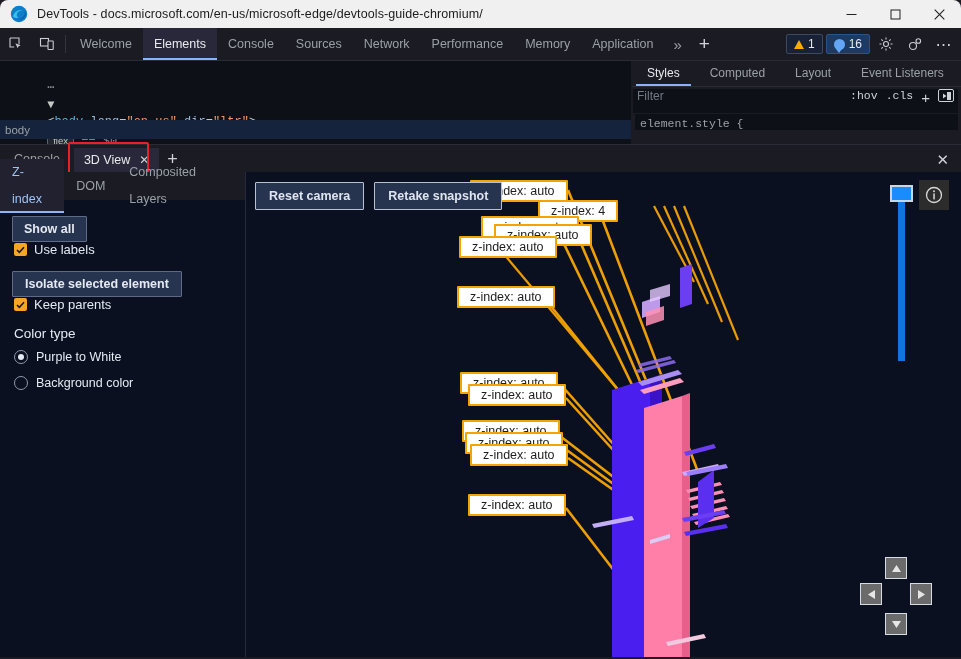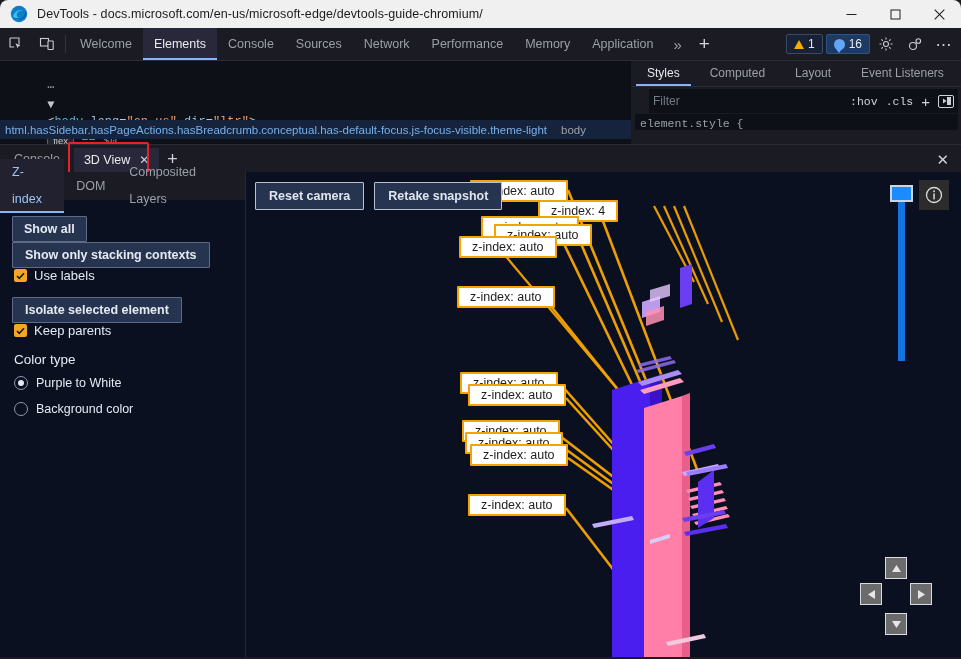--- a/index.html
+++ b/index.html
@@ -67,21 +67,21 @@
   }
   .breadcrumb .crumb2{ color:#9aa0a6; }
 
   
   .styles-pane { position:absolute; left:632px; top:61px; width:329px; height:83px; background:#1b1b24; }
   .st-tabs { display:flex; align-items:center; height:26px; border-bottom:1px solid #2b2b38; }
   .st-tab { padding:0 15px; line-height:25px; font-size:12px; color:#9aa0a6; position:relative; white-space:nowrap; }
   .st-tab.active { color:#e8eaed; }
   .st-tab.active::after{content:"";position:absolute;left:4px;right:4px;bottom:0;height:2px;background:#8ab4f8;}
   .st-more{ margin-left:auto; padding:0 8px; color:#9aa0a6; font-size:14px; }
-  .st-filterrow { display:flex; align-items:center; height:24px; background:#0d1117; margin:2px 3px 0 17px; padding:0 4px; gap:8px;}
+  .st-filterrow { display:flex; height:24px; background:#0d1117; margin:2px 3px 0 1px; padding:0 4px; gap:8px;}
   .st-filter { flex:1; color:#737a85; font-size:12px; }
   .st-hov,.st-cls { color:#cfd3d8; font-family:Liberation Mono, monospace; font-size:11.5px; }
   .st-plus { color:#cfd3d8; font-size:15px; }
   .st-newrule { width:16px;height:13px;border:1px solid #cfd3d8;border-radius:2px;display:flex;align-items:center;justify-content:center; }
   .st-code { font-family:"Liberation Mono",monospace; font-size:11.5px; color:#9aa0a6; padding:3px 0 0 5px; background:#0d1117; margin:1px 3px 0 3px; height:16px; overflow:hidden;}
 
   
   .drawer-tabs {
     position:absolute; left:0; top:144px; width:961px; height:30px;
     background:#1b1b24; border-top:1px solid #2b2b38; display:flex; align-items:center;
@@ -243,21 +243,20 @@
     <div class="dom-line" style="padding-top:2px;">
       <span class="dots">⋯</span>
       <span class="arrow-r">▼</span>
       <span class="c-punct">&lt;</span><span class="c-tag">body</span><span class="c-attr"> lang</span><span class="c-punct">=</span><span class="c-val">"en-us"</span><span class="c-attr"> dir</span><span class="c-punct">=</span><span class="c-val">"ltr"</span><span class="c-punct">&gt;</span>
       <span class="flexbadge">flex</span><span class="c-comment"> == $0</span>
     </div>
 
   </div>
 
   <div class="breadcrumb">
-    <span>html.hasSidebar.hasPageActions.hasBreadcrumb.conceptual.has-default-focus.js-focus-visible.theme-light</span>
     <span class="crumb2">body</span>
   </div>
 
   <div class="styles-pane">
     <div class="st-tabs">
       <div class="st-tab active">Styles</div>
       <div class="st-tab">Computed</div>
       <div class="st-tab">Layout</div>
       <div class="st-tab">Event Listeners</div>
       <div class="st-more">»</div>
@@ -292,21 +291,20 @@
 
     <div class="v3d-left">
       <div class="sub-tabs">
         <div class="sub-tab active">Z-index</div>
         <div class="sub-tab">DOM</div>
         <div class="sub-tab">Composited Layers</div>
       </div>
 
       <div class="ctrls">
         <div class="btn3d">Show all</div><br>
-        <div class="btn3d wide">Show only stacking contexts</div>
         <div class="chk-row">
           <span class="chk">
             <svg width="9" height="8" viewBox="0 0 9 8">
                 <path d="M1 4l2.3 2.4L8 1.2" fill="none" stroke="#1b1b24" stroke-width="1.6"></path>
               </svg>
           </span>
           <span class="chk-label">Use labels</span>
         </div>
         <div class="btn3d wide">Isolate selected element</div>
         <div class="chk-row">

